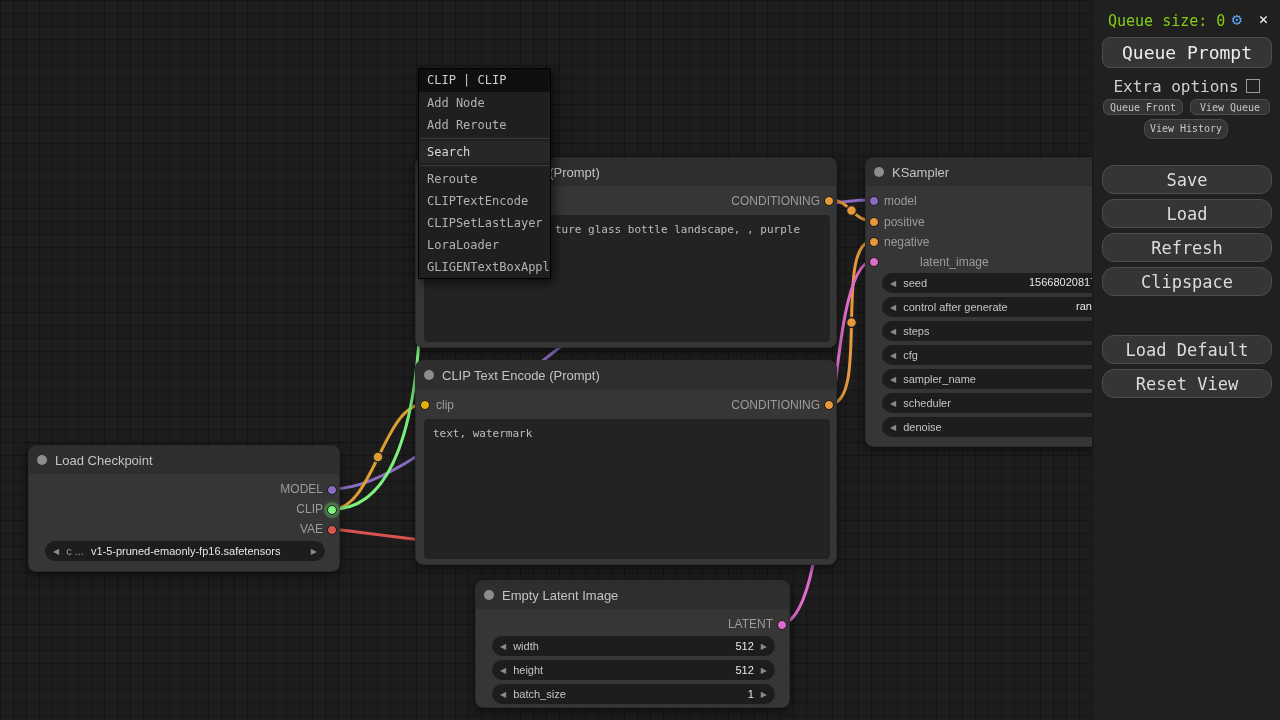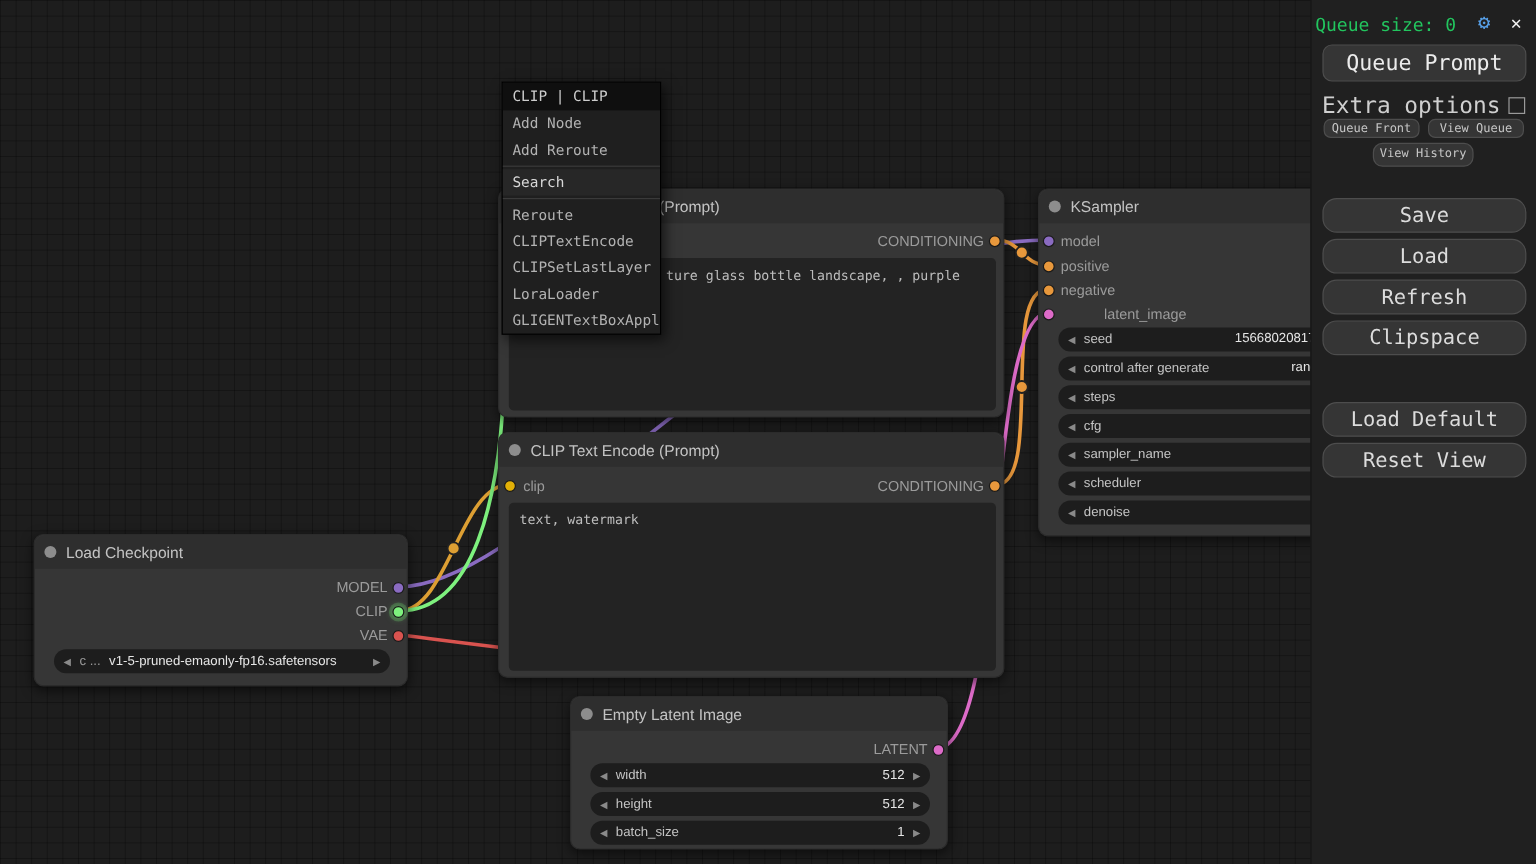--- a/index.html
+++ b/index.html
@@ -39,27 +39,27 @@
 
   
   #context-menu{position:absolute;left:418px;top:68px;width:133px;z-index:10;background:#1f1f1f;border:1px solid #000;box-shadow:3px 4px 10px rgba(0,0,0,.6);font-family:"DejaVu Sans Mono", monospace;font-size:12px;box-sizing:border-box;}
   .menu-title{height:23px;line-height:23px;padding:0 8px;background:#0f0f0f;color:#cdcdcd;white-space:nowrap;overflow:hidden;}
   .menu-entry{height:22px;line-height:22px;padding:0 8px;color:#b2b2b2;white-space:nowrap;overflow:hidden;cursor:default;}
   .menu-search{background:#272727;color:#d8d8d8;}
   .menu-sep{height:1px;background:#3a3a3a;margin:2px 0;}
 
   
   #sidebar{position:absolute;left:1092px;top:0;width:188px;height:720px;background:#202020;z-index:20;font-family:"DejaVu Sans Mono", monospace;border-left:1px solid #161616;box-sizing:border-box;}
-  .q-size{position:absolute;left:3px;top:12px;font-size:15px;color:#22c55e;}
+  .q-size{position:absolute;left:15px;top:12px;font-size:15px;color:#84cc16;}
   .gear{position:absolute;right:38px;top:9px;font-size:17px;color:#57a0e8;cursor:pointer;}
   .close-x{position:absolute;right:12px;top:10px;font-size:15px;color:#f2f2f2;cursor:pointer;}
   .btn{position:absolute;left:9px;width:170px;height:29px;background:#353535;border:1px solid #4d4d4d;border-radius:8px;color:#dcdcdc;font-family:"DejaVu Sans Mono", monospace;display:flex;align-items:center;justify-content:center;box-sizing:border-box;cursor:pointer;}
   .btn.big{font-size:17px;border-radius:12px;}
   .btn.queue{top:37px;height:31px;font-size:18px;color:#ececec;}
-  .extra-row{position:absolute;top:77px;left:0;width:100%;text-align:center;font-size:19px;color:#cfcfcf;}
+  .extra-row{position:absolute;top:77px;left:0;width:100%;text-align:center;font-size:16px;color:#cfcfcf;}
   .checkbox{display:inline-block;width:12px;height:12px;border:1px solid #9a9a9a;background:transparent;vertical-align:-1px;margin-left:7px;}
   .btn.small{height:16px;font-size:10px;border-radius:6px;color:#c6c6c6;}
   .btn.qfront{top:99px;left:10px;width:80px;}
   .btn.vqueue{top:99px;left:97px;width:80px;}
   .btn.vhist{top:119px;left:51px;width:84px;height:20px;font-size:10px;color:#c6c6c6;text-align:center;line-height:12px;white-space:pre-line;}
 </style>
 </head>
 <body>
 
 <div id="canvas">

